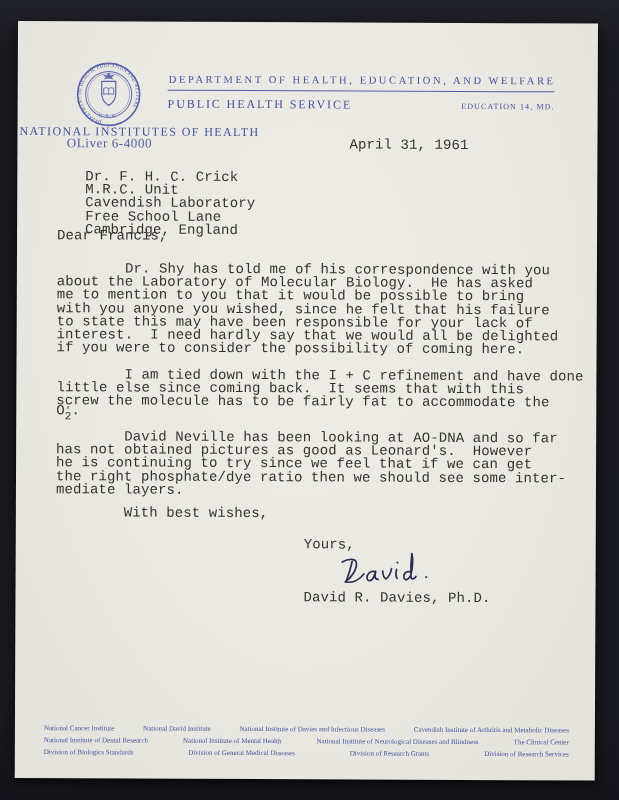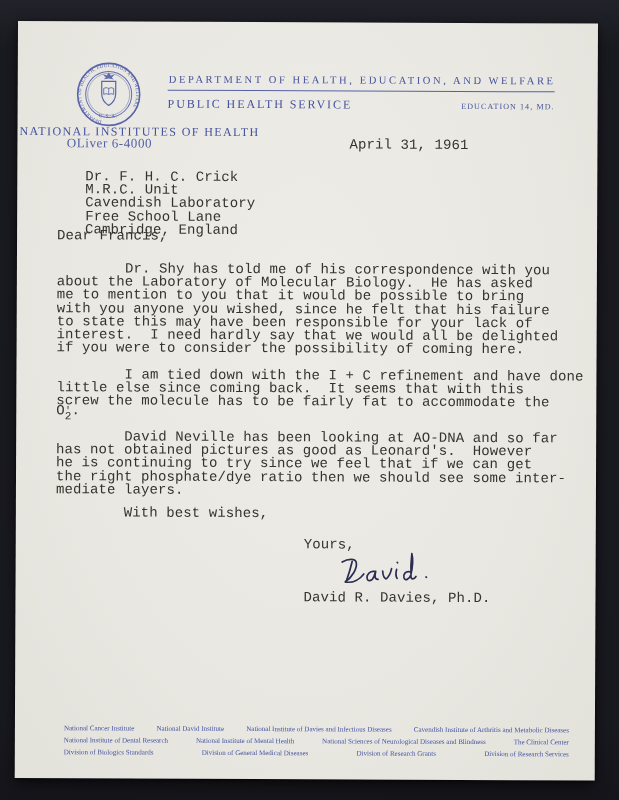--- a/index.html
+++ b/index.html
@@ -79,21 +79,21 @@
   
   .footer{
     position:absolute;left:29px;top:701px;width:525px;
     font-family:"Liberation Serif",serif;
     font-size:7px;color:#4553a1;
   }
   .footer-row{
     display:flex;justify-content:space-between;
     line-height:12px;white-space:nowrap;
   }
-  .footer-row span{display:inline-block;margin-left:20px;}
+  .footer-row span{display:inline-block;}
 </style>
 </head>
 <body>
 
 <div class="stage">
   <div class="paper">
 
     <svg class="seal-svg" width="66" height="66" viewBox="0 0 66 66" aria-label="DEPARTMENT OF HEALTH, EDUCATION AND WELFARE">
       <defs>
         <path id="ringpath" d="M 33,60.5 A 27.5,27.5 0 1 1 33.01,60.5" fill="none"></path>
@@ -168,21 +168,21 @@
     <div class="footer">
       <div class="footer-row">
         <span>National Cancer Institute</span>
         <span>National David Institute</span>
         <span>National Institute of Davies and Infectious Diseases</span>
         <span>Cavendish Institute of Arthritis and Metabolic Diseases</span>
       </div>
       <div class="footer-row">
         <span>National Institute of Dental Research</span>
         <span>National Institute of Mental Health</span>
-        <span>National Sciences of Neurological Diseases and Blindness</span>
+        <span>National Institute of Neurological Diseases and Blindness</span>
         <span>The Clinical Center</span>
       </div>
       <div class="footer-row">
         <span>Division of Biologics Standards</span>
         <span>Division of General Medical Diseases</span>
         <span>Division of Research Grants</span>
         <span>Division of Research Services</span>
       </div>
     </div>
 

